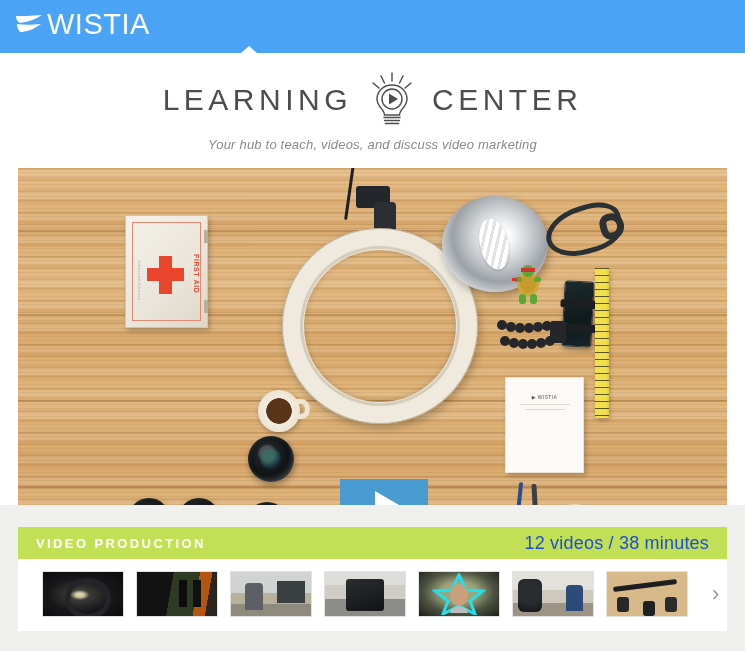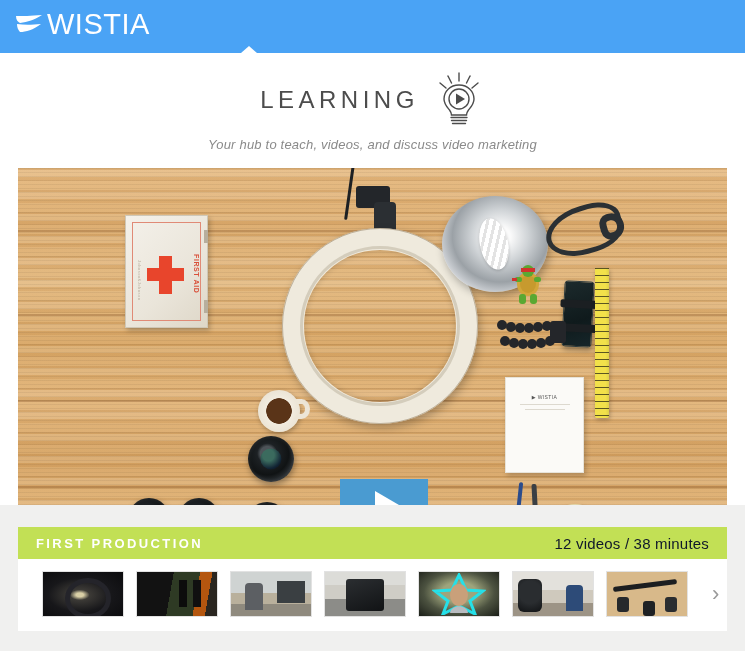--- a/index.html
+++ b/index.html
@@ -71,21 +71,21 @@
     padding-bottom: 16px;
   }
   .title-row {
     display: flex;
     align-items: center;
     justify-content: center;
     gap: 14px;
     height: 58px;
   }
   .title-word {
-    font-size: 24px;
+    font-size: 30px;
     letter-spacing: 4.5px;
     color: #4c4c4c;
     font-weight: 400;
     font-family: "Liberation Sans", sans-serif;
     text-align: right;
   }
   .bulb { width: 52px; height: 56px; display: block; }
   .tagline {
     text-align: center;
     font-style: italic;
@@ -343,22 +343,22 @@
     padding: 0 18px;
     cursor: pointer;
   }
   .section-title {
     color: #ffffff;
     font-weight: bold;
     font-size: 13px;
     letter-spacing: 2.4px;
   }
   .section-meta {
-    color: #0f172a;
-    font-size: 15px;
+    color: #1d4ed8;
+    font-size: 18px;
     letter-spacing: 0.2px;
   }
   .thumb-strip {
     display: flex;
     align-items: center;
     padding: 12px 10px 14px 24px;
     gap: 12px;
   }
   .thumb {
     width: 82px; height: 46px;
@@ -462,20 +462,21 @@
         <line x1="7" y1="11" x2="13" y2="16"></line>
         <line x1="45" y1="11" x2="39" y2="16"></line>
         <path d="M26 13 C35 13 41 19.5 41 27 C41 32 38 35 35.5 38 C34 40 33.5 41.5 33.5 43 L18.5 43 C18.5 41.5 18 40 16.5 38 C14 35 11 32 11 27 C11 19.5 17 13 26 13 Z"></path>
         <line x1="18" y1="45.5" x2="34" y2="45.5"></line>
         <line x1="18.5" y1="48.5" x2="33.5" y2="48.5"></line>
         <line x1="19.5" y1="51.5" x2="32.5" y2="51.5"></line>
         <circle cx="26" cy="27" r="10"></circle>
       </g>
       <path d="M23 21.5 L32 27 L23 32.5 Z" fill="#4c4c4c"></path>
     </svg>
+    <span class="title-word">CENTER</span>
   </div>
   <div class="tagline">Your hub to teach, videos, and discuss video marketing</div>
 </div>
 
 <div class="hero-wrap">
   <div class="hero">
     <div class="wood"></div>
     <div class="plank" style="top:62px"></div>
     <div class="plank" style="top:146px"></div>
     <div class="plank" style="top:232px"></div>
@@ -572,21 +573,21 @@
     <div class="play-btn">
       <div class="play-tri"></div>
     </div>
   </div>
 </div>
 
 <div class="gap"></div>
 
 <div class="section">
   <div class="section-header">
-    <span class="section-title">FIRST PRODUCTION</span>
+    <span class="section-title">VIDEO PRODUCTION</span>
     <span class="section-meta">12 videos / 38 minutes</span>
   </div>
   <div class="thumb-strip">
     <div class="thumb t1"></div>
     <div class="thumb t2"></div>
     <div class="thumb t3"></div>
     <div class="thumb t4"></div>
     <div class="thumb t5">
       <svg class="star" width="54" height="42" viewBox="0 0 54 42">
         <path d="M27 2 L34 17 L51 18 L38 28 L43 41 L27 33 L11 41 L16 28 L3 18 L20 17 Z" fill="none" stroke="#25e0e8" stroke-width="3"></path>

